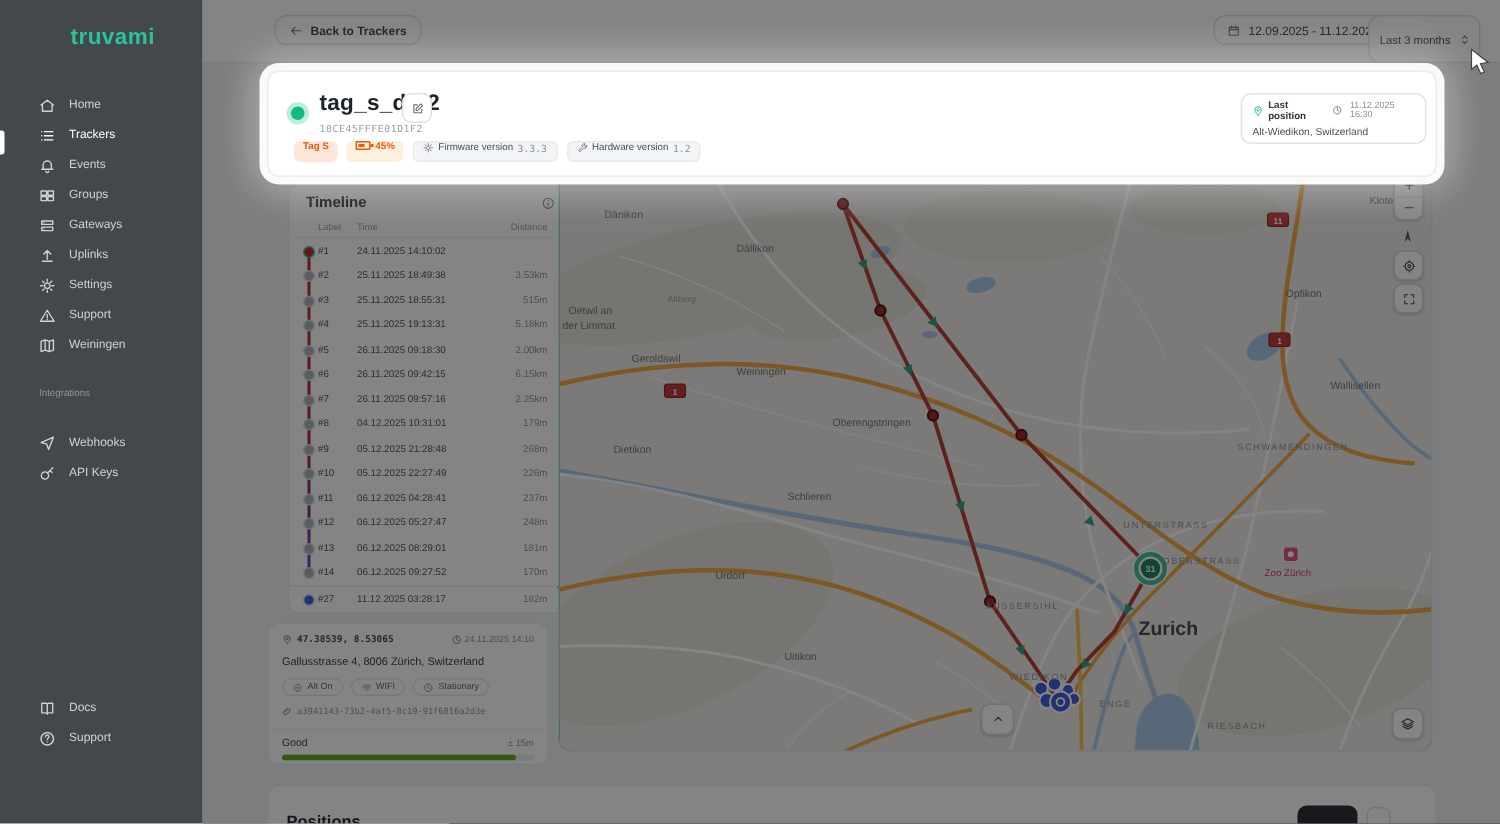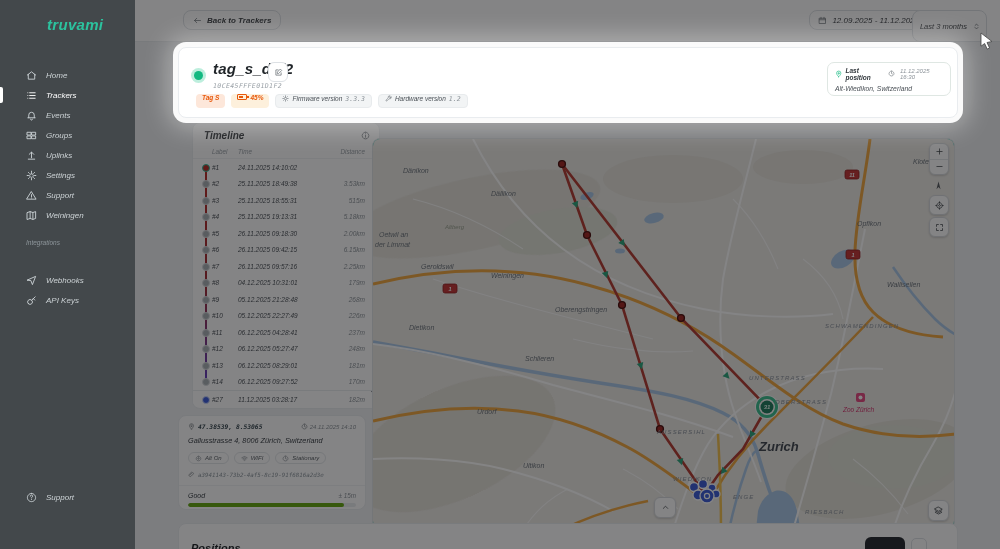--- a/index.html
+++ b/index.html
@@ -1,25 +1,25 @@
 <!DOCTYPE html>
 <html><head>
 <meta charset="utf-8">
 <style>
   * { margin:0; padding:0; box-sizing:border-box; }
   html,body { background:#888; }
   .screen { position:relative; width:1000px; height:549px; overflow:hidden;
-    background:#eef0f2; font-family:"Liberation Sans", sans-serif;font-style:italic; }
+    background:#eef0f2; font-family:"Liberation Sans", sans-serif; }
 
   
   .sidebar { position:absolute; left:0; top:0; width:135px; height:549px;
     background:#43484b; z-index:10; }
   .logo { padding:16px 0 14px 47px; color:#2cc29e; font-size:15px; font-weight:bold; letter-spacing:.3px; }
   .nav { margin-top:18px; }
-  .nav-item { position:relative; display:flex; align-items:center; gap:9px;
+  .nav-item { position:relative; display:flex; gap:9px;
     height:20px; padding-left:45px; color:#ccd2d5; font-size:8px; cursor:pointer; }
   .nav-item.active { color:#fff; }
   .nav-item.active::before { content:""; position:absolute; left:0; top:2px; width:3px; height:16px; background:#fff; border-radius:0 2px 2px 0; }
   .nav-item .ic { width:11px; height:11px; flex:0 0 auto; margin-left:-19px; }
   .nav-label-sec { padding:14px 0 6px 26px; color:#8e969b; font-size:6.5px; }
   .nav-footer { position:absolute; left:0; bottom:42px; width:100%; }
   .ic { stroke:currentColor; fill:none; stroke-width:2; stroke-linecap:round; stroke-linejoin:round; }
 
   
   .topbar { position:absolute; left:135px; top:0; right:0; height:42px; background:#fff; border-bottom:1px solid #e7eaec; }
@@ -94,21 +94,21 @@
   .dt-uuid { display:flex; align-items:center; gap:3px; margin-top:7px;
     font-family:"DejaVu Sans Mono", monospace; font-size:5.8px; color:#8b959c; }
   .dt-div { height:1px; background:#f1f3f4; margin:7px -9px 6px; }
   .dt-qrow { display:flex; justify-content:space-between; align-items:center; }
   .dt-qual { font-size:7px; color:#343a40; }
   .dt-acc { font-size:6.3px; color:#8b9298; }
   .qbar { margin-top:4px; height:4px; border-radius:2px; background:#e9ecef; overflow:hidden; }
   .qbar-fill { height:100%; background:#62a70d; border-radius:2px; }
 
   
-  .map-card { position:absolute; left:372px; top:138px; width:583px; height:391px; border-radius:8px; overflow:hidden;
+  .map-card { position:absolute; left:372px; top:110px; width:583px; height:391px; border-radius:8px; overflow:hidden;
     border:1px solid #dfe2e5; background:#14b8a6; }
   .map-btn { position:absolute; background:#fff; border:1px solid #d6d9dc; border-radius:6px;
     display:flex; align-items:center; justify-content:center; cursor:pointer;
     box-shadow:0 1px 2px rgba(0,0,0,.15); color:#3c4246; }
   .zoom-group { right:5px; top:4px; width:20px; height:32px; flex-direction:column; }
   .zoom-group .half { flex:1; display:flex; align-items:center; justify-content:center; width:100%; }
   .zoom-group .half + .half { border-top:1px solid #e3e6e8; }
   .compass-btn { right:9px; top:40px; width:13px; height:13px; border:none; box-shadow:none; background:transparent; }
   .target-btn { right:5px; top:56px; width:20px; height:20px; }
   .expand-btn { right:5px; top:78px; width:20px; height:20px; }
@@ -160,20 +160,26 @@
           <span>Events</span>
         </div>
         <div class="nav-item">
           <svg viewBox="0 0 24 24" class="ic">
             <path d="M3 5 H11 V11 H3 Z M13 5 H21 V11 H13 Z M3 13 H11 V19 H3 Z M13 13 H21 V19 H13 Z"></path>
           </svg>
           <span>Groups</span>
         </div>
         <div class="nav-item">
           <svg viewBox="0 0 24 24" class="ic">
+            <path d="M4 5 H20 V10 H4 Z M4 14 H20 V19 H4 Z M7 7.5 H7.01 M7 16.5 H7.01"></path>
+          </svg>
+          <span>Gateways</span>
+        </div>
+        <div class="nav-item">
+          <svg viewBox="0 0 24 24" class="ic">
             <path d="M12 17 V5 M7 9.5 L12 4.5 L17 9.5 M5 20 H19"></path>
           </svg>
           <span>Uplinks</span>
         </div>
         <div class="nav-item">
           <svg viewBox="0 0 24 24" class="ic">
             <path d="M12 8 a4 4 0 1 0 .01 0 M12 2.5 V5.5 M12 18.5 V21.5 M2.5 12 H5.5 M18.5 12 H21.5 M5.3 5.3 L7.4 7.4 M16.6 16.6 L18.7 18.7 M18.7 5.3 L16.6 7.4 M7.4 16.6 L5.3 18.7"></path>
           </svg>
           <span>Settings</span>
         </div>
@@ -199,20 +205,26 @@
           <span>Webhooks</span>
         </div>
         <div class="nav-item">
           <svg viewBox="0 0 24 24" class="ic">
             <path d="M12.5 11.5 L20 4 M16 8 L19 11 M5 19 a4.5 4.5 0 1 0 7.5 -7.5 a4.5 4.5 0 0 0 -7.5 7.5"></path>
           </svg>
           <span>API Keys</span>
         </div>
       </div>
     <div class="nav-footer">
+        <div class="nav-item">
+          <svg viewBox="0 0 24 24" class="ic">
+            <path d="M4 4 H10 a2 2 0 0 1 2 2 V20 a2 2 0 0 0 -2 -2 H4 Z M20 4 H14 a2 2 0 0 0 -2 2 V20 a2 2 0 0 1 2 -2 H20 Z"></path>
+          </svg>
+          <span>Docs</span>
+        </div>
         <div class="nav-item">
           <svg viewBox="0 0 24 24" class="ic">
             <path d="M12 3 a9 9 0 1 0 .01 0 M9.5 9 a2.5 2.5 0 1 1 3.5 2.3 c-.8 .35 -1 .9 -1 1.7 M12 16.5 V16.51"></path>
           </svg>
           <span>Support</span>
         </div>
       </div>
   </div>
 
   <div class="topbar">

